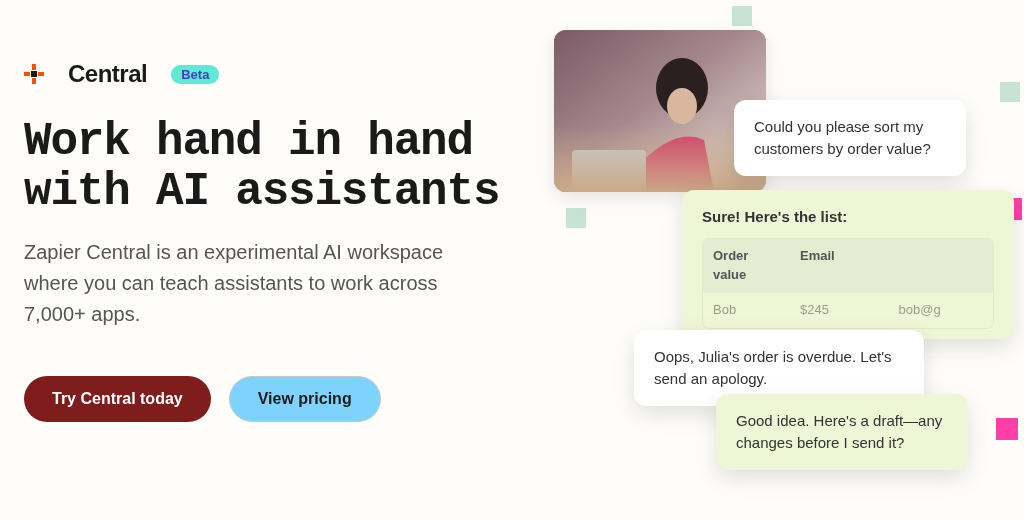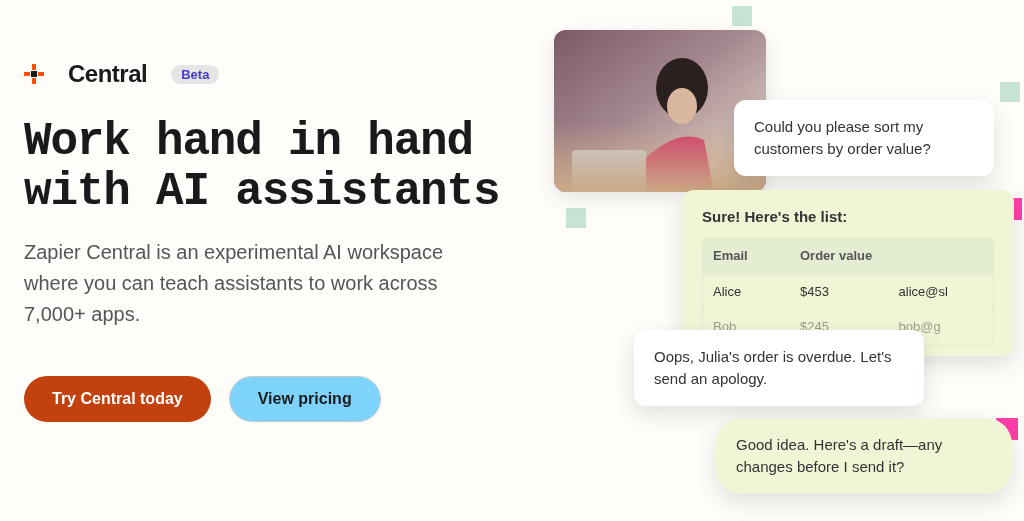--- a/index.html
+++ b/index.html
@@ -28,21 +28,21 @@
       gap: 24px;
       margin-bottom: 30px;
     }
     .logo-mark { width: 20px; height: 20px; }
     .brand-name {
       font-size: 24px;
       font-weight: 700;
       letter-spacing: -0.5px;
     }
     .beta-badge {
-      background: #e5e5e5;
+      background: #5eead4;
       color: #4a3cc9;
       font-size: 13px;
       font-weight: 600;
       padding: 3px 10px;
       border-radius: 11px;
       line-height: 1;
     }
     .headline {
       font-size: 46px;
       font-weight: 700;
@@ -69,21 +69,21 @@
       border-radius: 999px;
       font-size: 16px;
       font-weight: 600;
       display: inline-flex;
       align-items: center;
       justify-content: center;
       cursor: pointer;
       border: none;
     }
     .btn-primary {
-      background: #c2410c;
+      background: #7f1d1d;
       color: #fff;
     }
     .btn-secondary {
       background: #7dd3fc;
       color: #1a1a1a;
       border: 1px solid #c9c9c9;
     }
 
     
     .illus {
@@ -121,24 +121,24 @@
       border-radius: 12px;
       box-shadow: 0 8px 22px rgba(0,0,0,.12);
       padding: 16px 20px;
       font-size: 15px;
       line-height: 1.45;
       color: #333;
     }
     .bubble.user { background:#fff; }
     .bubble.ai   { background:#eef6d6; }
 
-    .b1 { top: 100px; left: 190px; width: 260px; }
+    .b1 { top: 100px; left: 190px; width: 232px; }
     .b2 { top: 190px; left: 138px; width: 332px; padding-bottom:10px; overflow:hidden;}
     .b3 { top: 330px; left: 90px;  width: 290px; }
-    .b4 { top: 418px; left: 172px; width: 296px; border-radius: 26px; }
+    .b4 { top: 394px; left: 172px; width: 252px; }
 
     .b2-title { font-weight:600; margin-bottom:10px; display:block; }
     .mini-table {
       margin-top:4px;
       border:1px solid #e1ead0;
       border-radius:6px;
       overflow:hidden;
       width:100%;
     }
     .mt-row{display:flex;font-size:13px;}
@@ -222,27 +222,22 @@
     </div>
 
     <div class="bubble user b1">
       <span>Could you please sort my customers by order value?</span>
     </div>
 
     <div class="bubble ai b2">
       <span class="b2-title">Sure! Here's the list:</span>
       <div class="mini-table">
         <div class="mt-row head">
+          <div>Order value</div>
           <div>Email</div>
-          <div>Order value</div>
-        </div>
-        <div class="mt-row">
-          <div>Alice</div>
-          <div>$453</div>
-          <div>alice@sl</div>
         </div>
         <div class="mt-row fade">
           <div>Bob</div>
           <div>$245</div>
           <div>bob@g</div>
         </div>
       </div>
     </div>
 
     <div class="bubble user b3">

